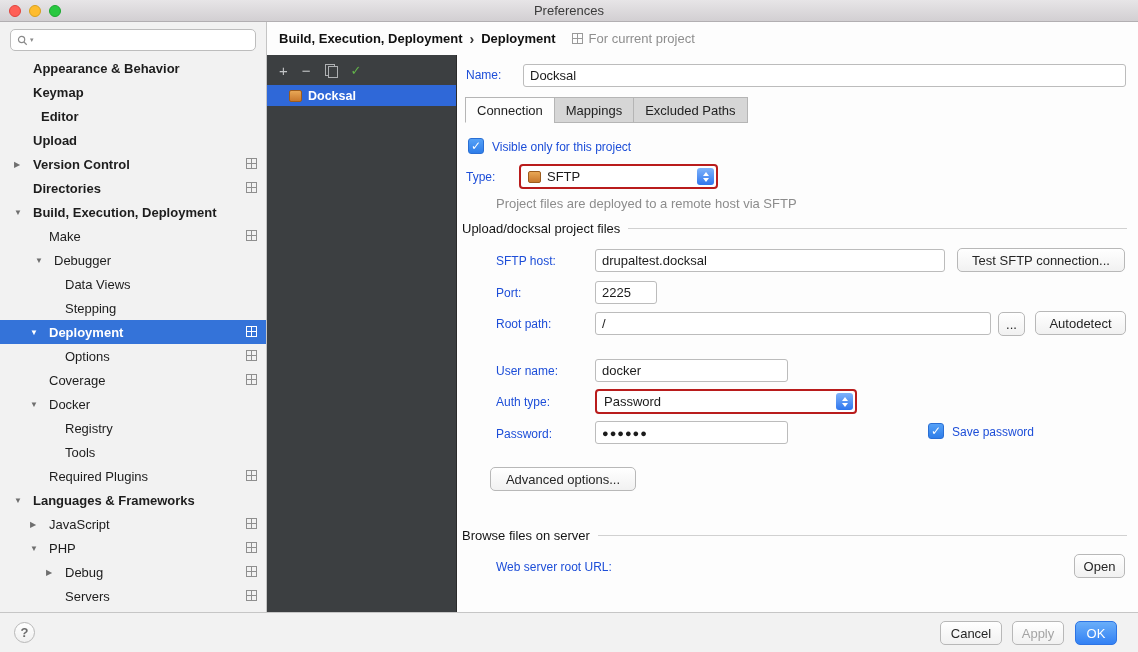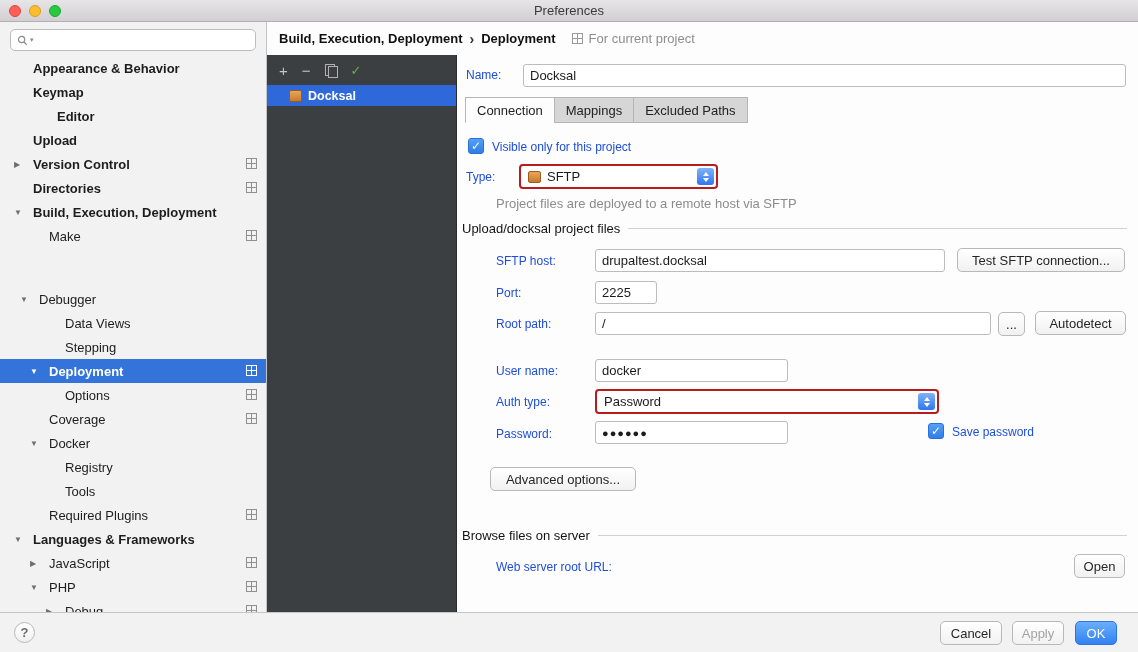--- a/index.html
+++ b/index.html
@@ -165,27 +165,27 @@
         <svg class="mag" viewBox="0 0 12 12">
           <circle cx="5" cy="5" r="3.4" fill="none" stroke="#8a8a8a" stroke-width="1.3"></circle>
           <line x1="7.6" y1="7.6" x2="10.6" y2="10.6" stroke="#8a8a8a" stroke-width="1.3"></line>
         </svg>
         <span class="searchchev">▾</span>
         <input class="searchinput" placeholder="" style="">
       </div>
       <div class="tree">
           <div class="tree-row bold" style="padding-left: 14px;"><span class="tree-arrow"></span><span class="tree-label">Appearance &amp; Behavior</span></div>
           <div class="tree-row bold" style="padding-left: 14px;"><span class="tree-arrow"></span><span class="tree-label">Keymap</span></div>
-          <div class="tree-row bold" style="padding-left: 22px; margin-left: 16px;"><span class="tree-arrow"></span><span class="tree-label">Editor</span></div>
+          <div class="tree-row bold" style="padding-left: 22px;"><span class="tree-arrow"></span><span class="tree-label">Editor</span></div>
           <div class="tree-row bold" style="padding-left: 14px;"><span class="tree-arrow"></span><span class="tree-label">Upload</span></div>
           <div class="tree-row bold" style="padding-left: 14px;"><span class="tree-arrow">▶</span><span class="tree-label">Version Control</span><span class="tree-proj-icon"></span></div>
           <div class="tree-row bold" style="padding-left: 14px;"><span class="tree-arrow"></span><span class="tree-label">Directories</span><span class="tree-proj-icon"></span></div>
           <div class="tree-row bold" style="padding-left: 14px;"><span class="tree-arrow">▼</span><span class="tree-label">Build, Execution, Deployment</span></div>
           <div class="tree-row" style="padding-left: 30px;"><span class="tree-arrow"></span><span class="tree-label">Make</span><span class="tree-proj-icon"></span></div>
-          <div class="tree-row" style="padding-left: 20px; margin-top: 39px;"><span class="tree-arrow">▼</span><span class="tree-label">Debugger</span></div>
+          <div class="tree-row" style="padding-left: 35px;"><span class="tree-arrow">▼</span><span class="tree-label">Debugger</span></div>
           <div class="tree-row" style="padding-left: 46px;"><span class="tree-arrow"></span><span class="tree-label">Data Views</span></div>
           <div class="tree-row" style="padding-left: 46px;"><span class="tree-arrow"></span><span class="tree-label">Stepping</span></div>
           <div class="tree-row selected bold" style="padding-left: 30px;"><span class="tree-arrow">▼</span><span class="tree-label">Deployment</span><span class="tree-proj-icon"></span></div>
           <div class="tree-row" style="padding-left: 46px;"><span class="tree-arrow"></span><span class="tree-label">Options</span><span class="tree-proj-icon"></span></div>
           <div class="tree-row" style="padding-left: 30px;"><span class="tree-arrow"></span><span class="tree-label">Coverage</span><span class="tree-proj-icon"></span></div>
           <div class="tree-row" style="padding-left: 30px;"><span class="tree-arrow">▼</span><span class="tree-label">Docker</span></div>
           <div class="tree-row" style="padding-left: 46px;"><span class="tree-arrow"></span><span class="tree-label">Registry</span></div>
           <div class="tree-row" style="padding-left: 46px;"><span class="tree-arrow"></span><span class="tree-label">Tools</span></div>
           <div class="tree-row" style="padding-left: 30px;"><span class="tree-arrow"></span><span class="tree-label">Required Plugins</span><span class="tree-proj-icon"></span></div>
           <div class="tree-row bold" style="padding-left: 14px;"><span class="tree-arrow">▼</span><span class="tree-label">Languages &amp; Frameworks</span></div>
@@ -265,21 +265,21 @@
 
           <span class="fl" style="left:39px; top:262px;">Root path:</span>
           <input class="ti" style="left: 138px; top: 257px; width: 396px;" value="/">
           <button class="btn fbtn dots-btn" style="left:541px; top:257px; width:27px;">...</button>
           <button class="btn fbtn" style="left:578px; top:256px; width:91px;">Autodetect</button>
 
           <span class="fl" style="left:39px; top:309px;">User name:</span>
           <input class="ti" style="left: 138px; top: 304px; width: 193px;" value="docker">
 
           <span class="fl" style="left:39px; top:340px;">Auth type:</span>
-          <div class="select" style="left:138px; top:334px; width:344px;">
+          <div class="select" style="left:138px; top:334px; width:262px;">
             <span class="sel-label">Password</span>
             <span class="stepper">
                 <span class="up"></span>
                 <span class="dn"></span>
               </span>
           </div>
 
           <span class="fl" style="left:39px; top:372px;">Password:</span>
           <input class="ti pw" style="left: 138px; top: 366px; width: 193px;" value="●●●●●●">
           <span class="checkbox checked" style="left:471px; top:368px;"></span>

